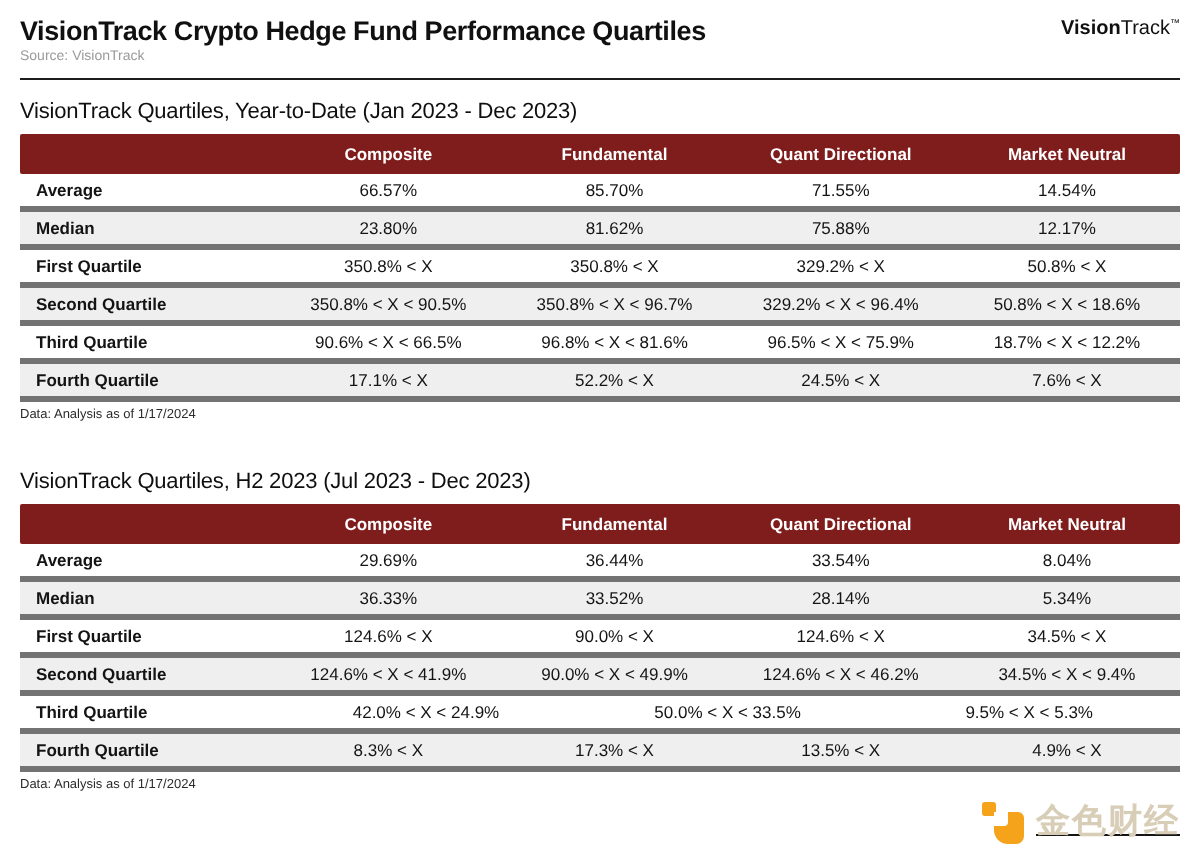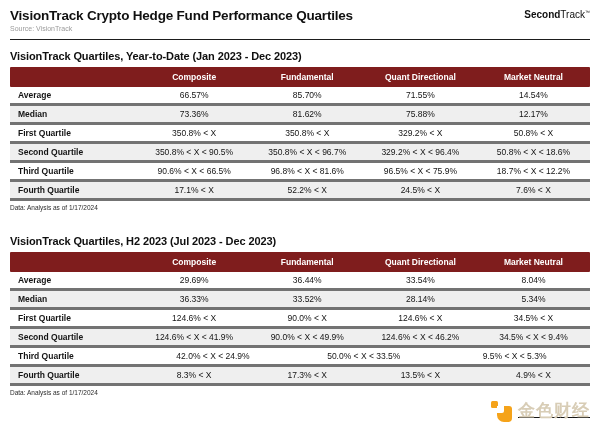--- a/index.html
+++ b/index.html
@@ -11,21 +11,21 @@
   .title-row { display: flex; justify-content: space-between; align-items: flex-start; }
   .page-title { font-size: 13.5px; font-weight: 700; letter-spacing: -0.2px; color: #101010; }
   .brand { font-size: 10px; margin-top: 1px; white-space: nowrap; color: #101010; }
   .brand .b { font-weight: 800; }
   .brand .l { font-weight: 400; text-align: right; }
   .brand .tm { font-size: 5px; vertical-align: top; }
   .source { font-size: 7px; color: #9a9a9a; margin-top: 2px; }
   .rule { border: none; border-top: 1.5px solid #1d1d1d; margin-top: 7px; }
 
   
-  .section-title { font-size: 11px; font-weight: 700; letter-spacing: -0.1px; margin-top: 10px; color: #0f0f0f; }
+  .section-title { font-size: 11px; font-weight: 400; letter-spacing: -0.1px; margin-top: 10px; color: #0f0f0f; }
   .tbl { margin-top: 5px; }
   .trow { display: flex; align-items: center; height: 19px; border-bottom: 3px solid #737373; }
   .thead { background: #7f1d1d; height: 20px; border-bottom: none; border-radius: 1px; }
   .thead .cell { color: #ffffff; font-weight: 700; }
   .cell { font-size: 8.5px; text-align: center; flex: 1 1 0; padding: 0 2px; }
   .cell.rowlabel { flex: 0 0 22%; text-align: left; font-weight: 700; padding-left: 8px; }
   .trow.stripe { background: #efefef; }
   .footnote { font-size: 6.5px; color: #2b2b2b; margin-top: 3px; }
   .gap { height: 14px; }
 
@@ -37,21 +37,21 @@
   .wm-icon .main::before { content: ""; position: absolute; left: 0; top: 0; width: 7px; height: 7px; background: #ffffff; border-radius: 0 0 2px 0; }
   .wm-text { font-size: 17px; font-weight: 700; color: #d8cdb6; letter-spacing: 1px; font-family: sans-serif; }
 </style>
 </head>
 <body>
 
 <div class="page">
 
   <div class="title-row">
     <h1 class="page-title">VisionTrack Crypto Hedge Fund Performance Quartiles</h1>
-    <div class="brand"><span class="b">Second</span><span class="l">Track</span><span class="tm">™</span></div>
+    <div class="brand"><span class="b">Vision</span><span class="l">Track</span><span class="tm">™</span></div>
   </div>
   <div class="source">Source: VisionTrack</div>
   <hr class="rule">
 
   <section>
     <h2 class="section-title">VisionTrack Quartiles, Year-to-Date (Jan 2023 - Dec 2023)</h2>
     <div class="tbl">
       <div class="trow thead">
         <div class="cell rowlabel"></div>
         <div class="cell">Composite</div>
@@ -61,21 +61,21 @@
       </div>
       <div class="trow">
         <div class="cell rowlabel">Average</div>
         <div class="cell">66.57%</div>
         <div class="cell">85.70%</div>
         <div class="cell">71.55%</div>
         <div class="cell">14.54%</div>
       </div>
       <div class="trow stripe">
         <div class="cell rowlabel">Median</div>
-        <div class="cell">73.36%</div>
+        <div class="cell">23.80%</div>
         <div class="cell">81.62%</div>
         <div class="cell">75.88%</div>
         <div class="cell">12.17%</div>
       </div>
       <div class="trow">
         <div class="cell rowlabel">First Quartile</div>
         <div class="cell">350.8% &lt; X</div>
         <div class="cell">350.8% &lt; X</div>
         <div class="cell">329.2% &lt; X</div>
         <div class="cell">50.8% &lt; X</div>

